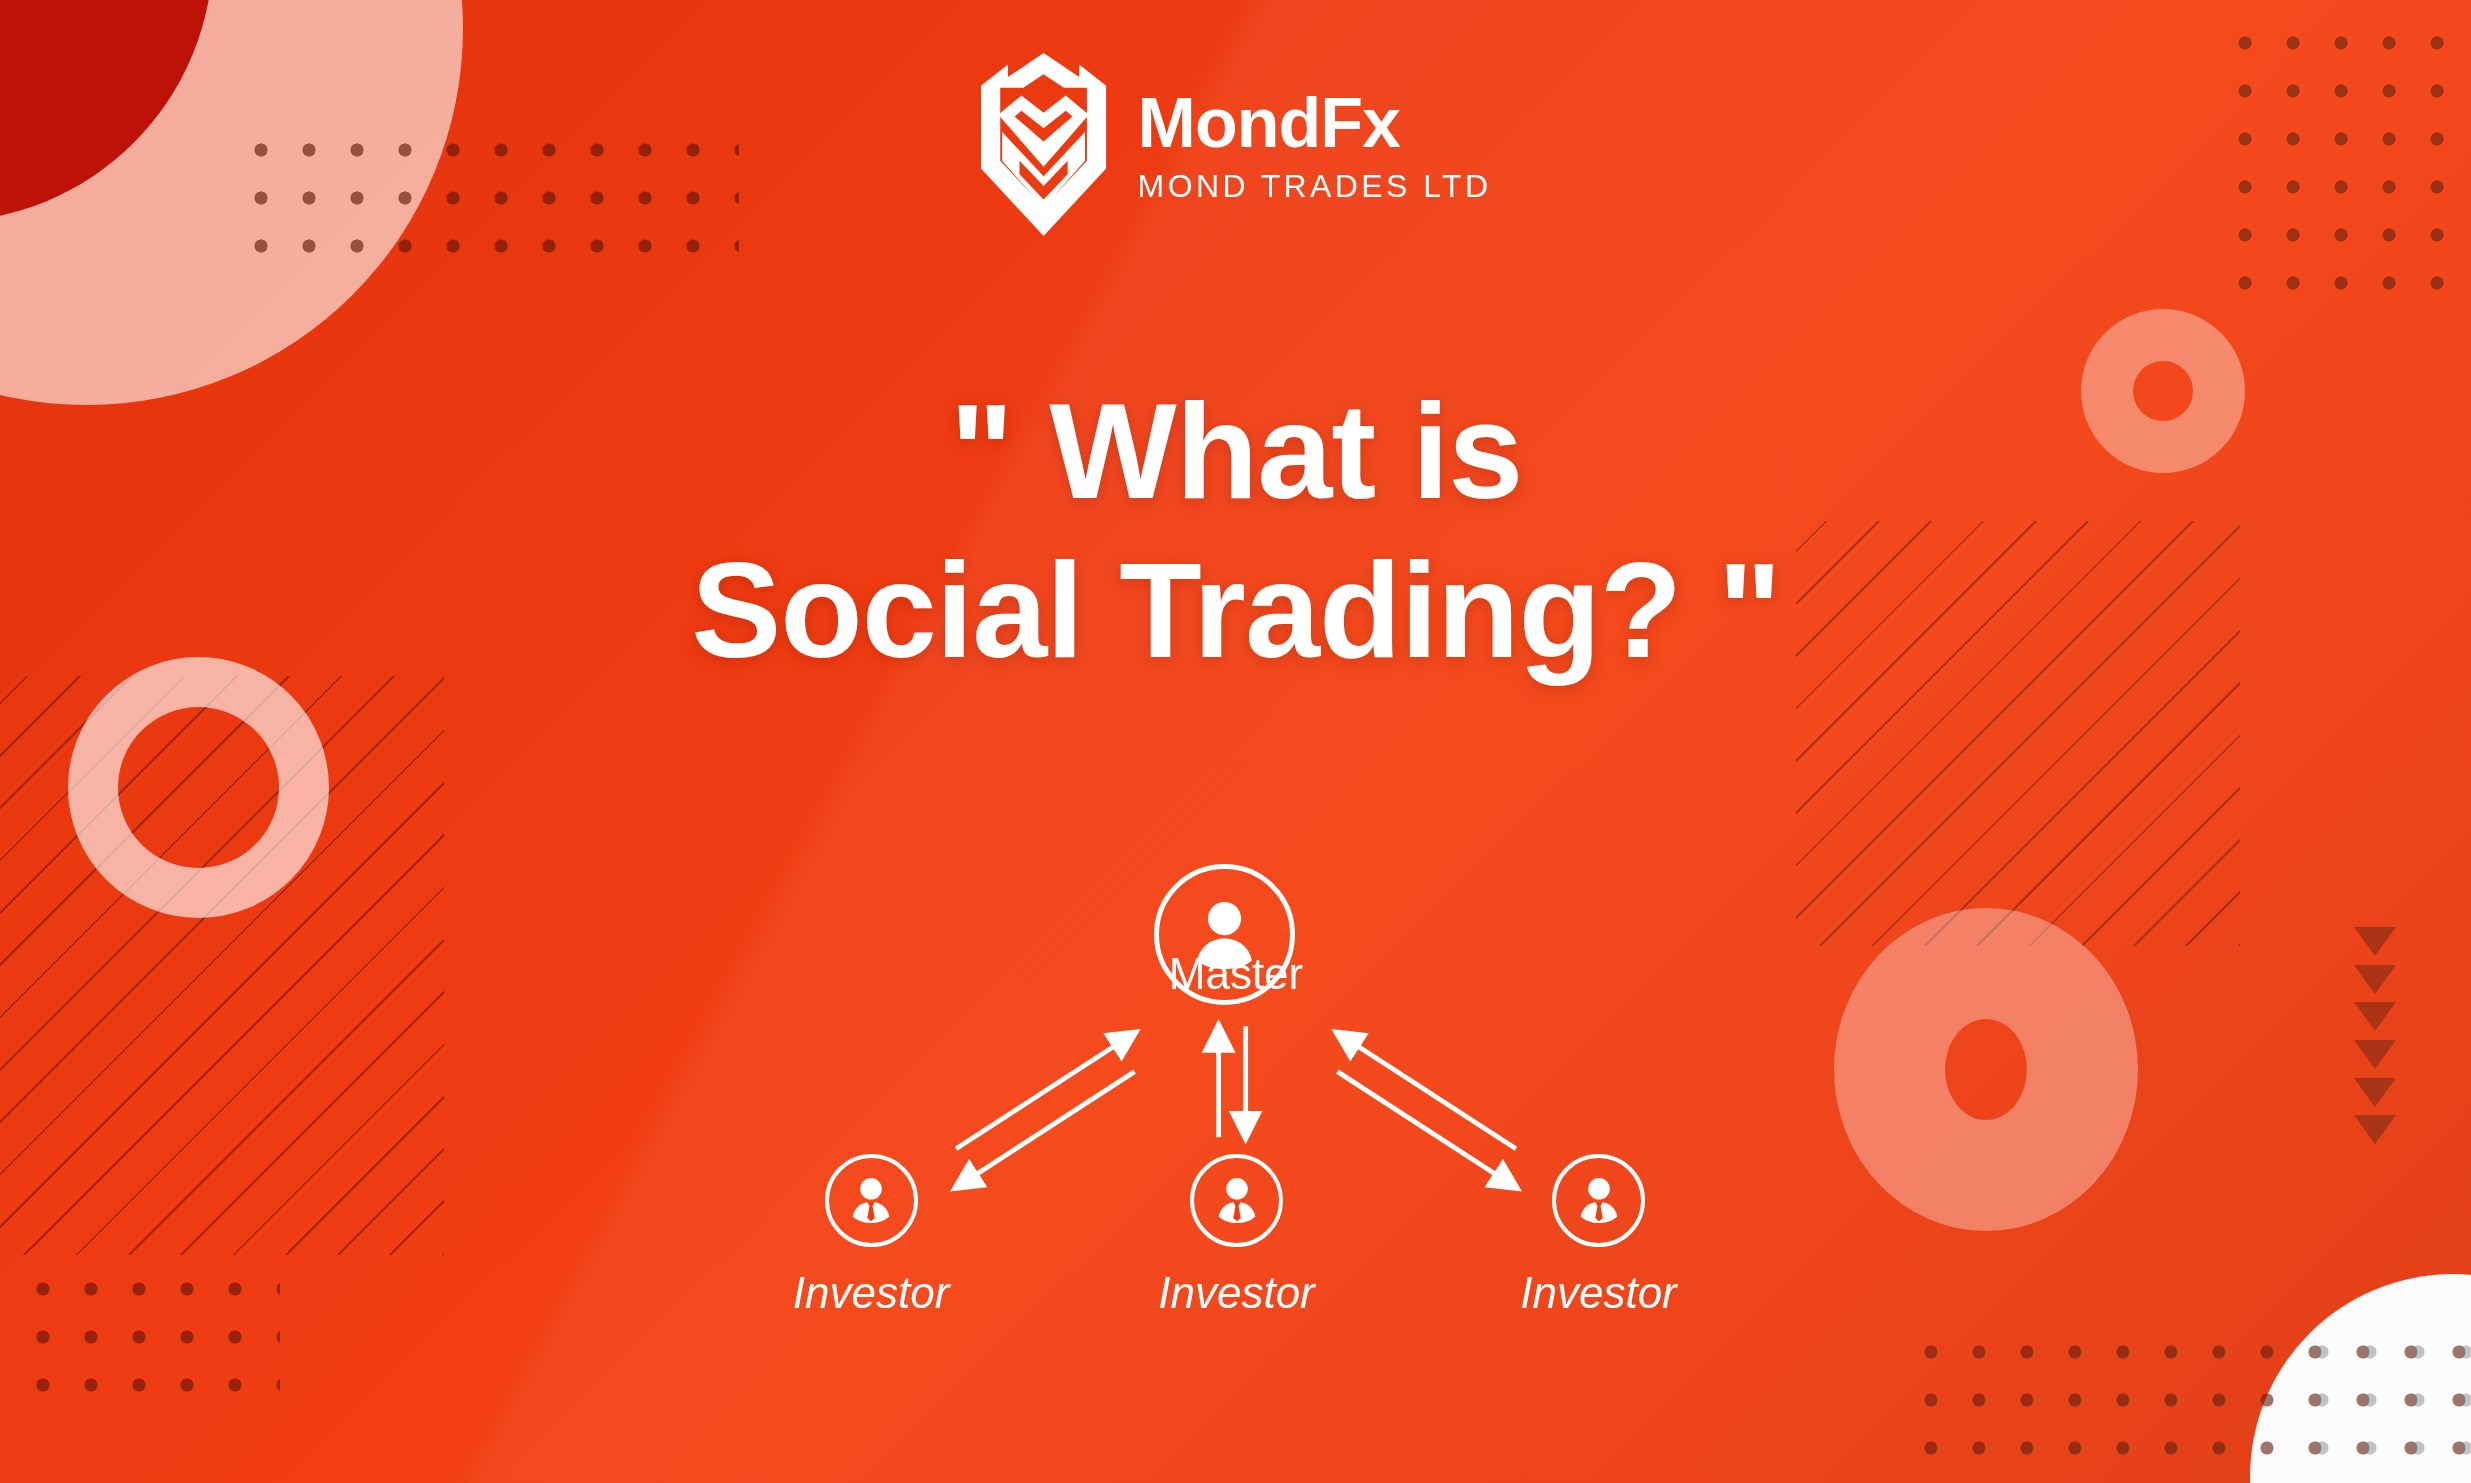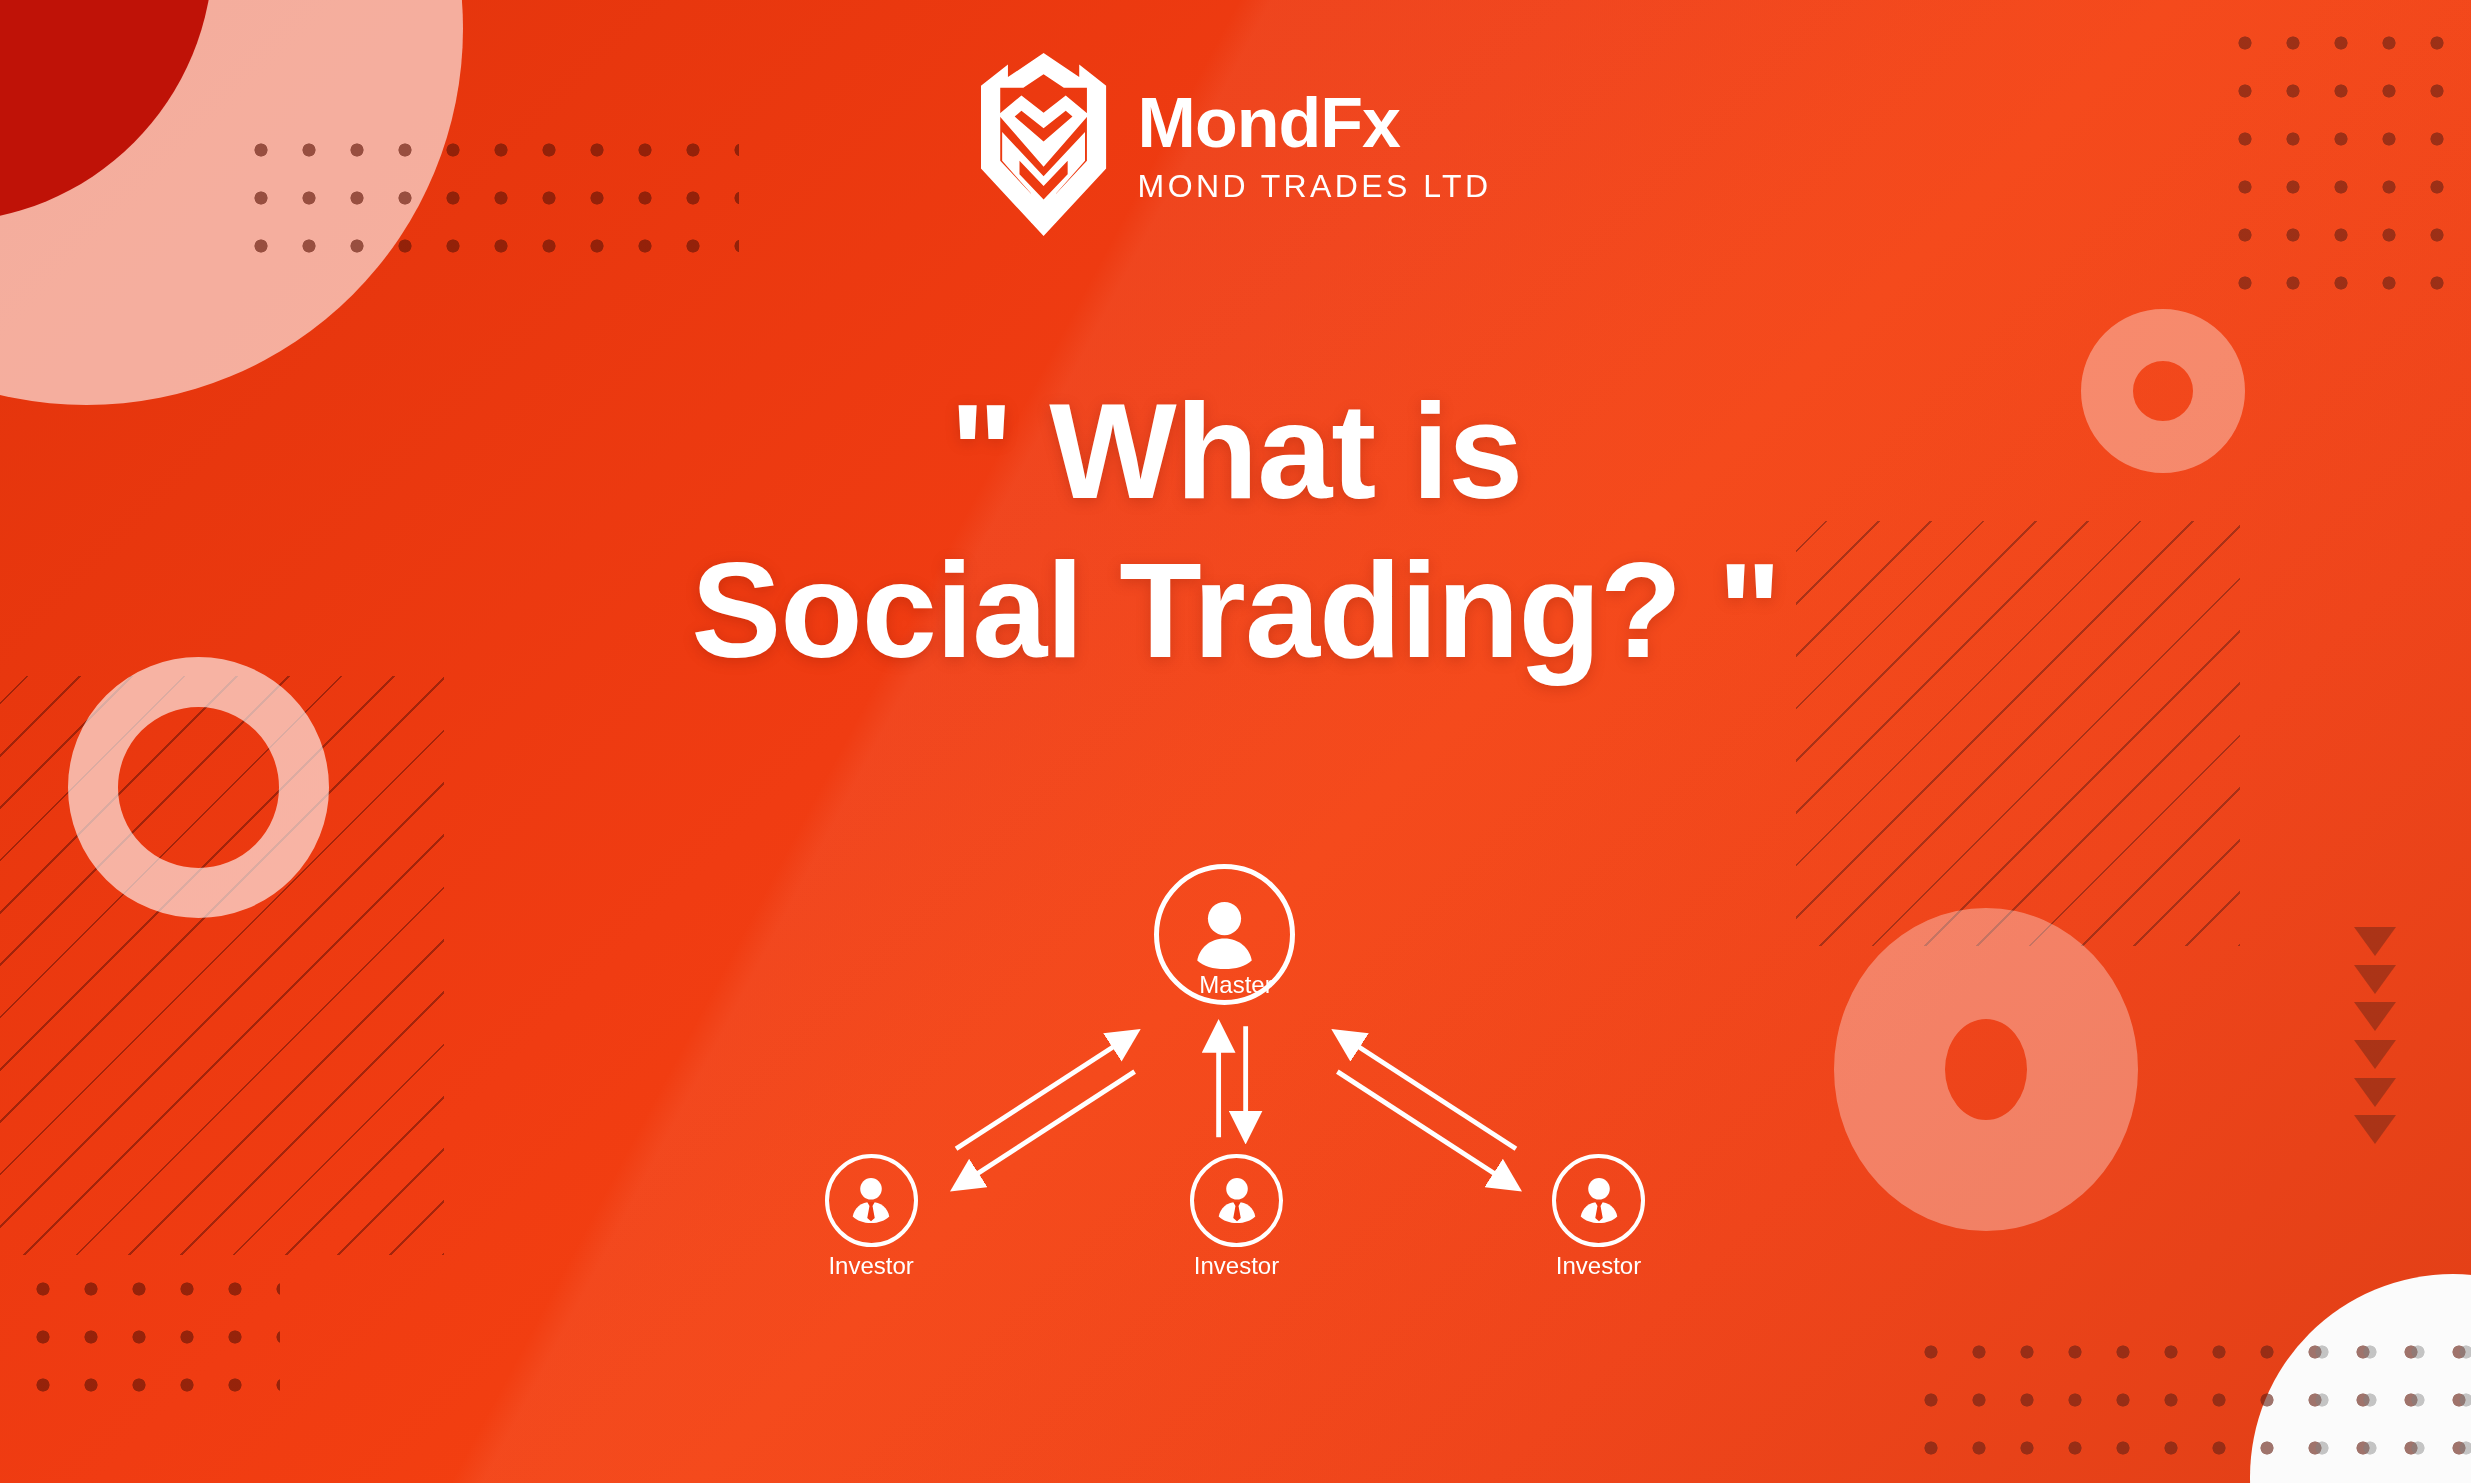--- a/index.html
+++ b/index.html
@@ -140,27 +140,27 @@
   .node { position:absolute; text-align:center; }
   .node-circle {
     border-radius:50%;
     border:5.8px solid #ffffff;
     display:flex; align-items:center; justify-content:center;
     position:relative;
   }
   .node-master .node-circle { width:141px; height:141px; }
   .node-inv .node-circle { width:93px; height:93px; border-width:4.8px; }
   .node-label {
-    color:#ffffff; font-size:24px; font-weight:normal;
+    color:#ffffff; font-size:44px; font-weight:normal;
     white-space:nowrap;
   }
   .node-master .node-label {
     position:absolute; left:50%; bottom:5.8px; transform:translateX(-50%);
   }
-  .node-inv .node-label { margin-top:5px; }
+  .node-inv .node-label { margin-top:21px;font-style:italic; }
 
   .node-master { left:391px; top:0; width:164px; }
   .node-i1 { left:11.6px;  top:290px; width:193px; }
   .node-i2 { left:377px; top:290px; width:193px; }
   .node-i3 { left:739px; top:290px; width:193px; }
 </style>
 </head>
 <body>
 
 <div id="stage">

